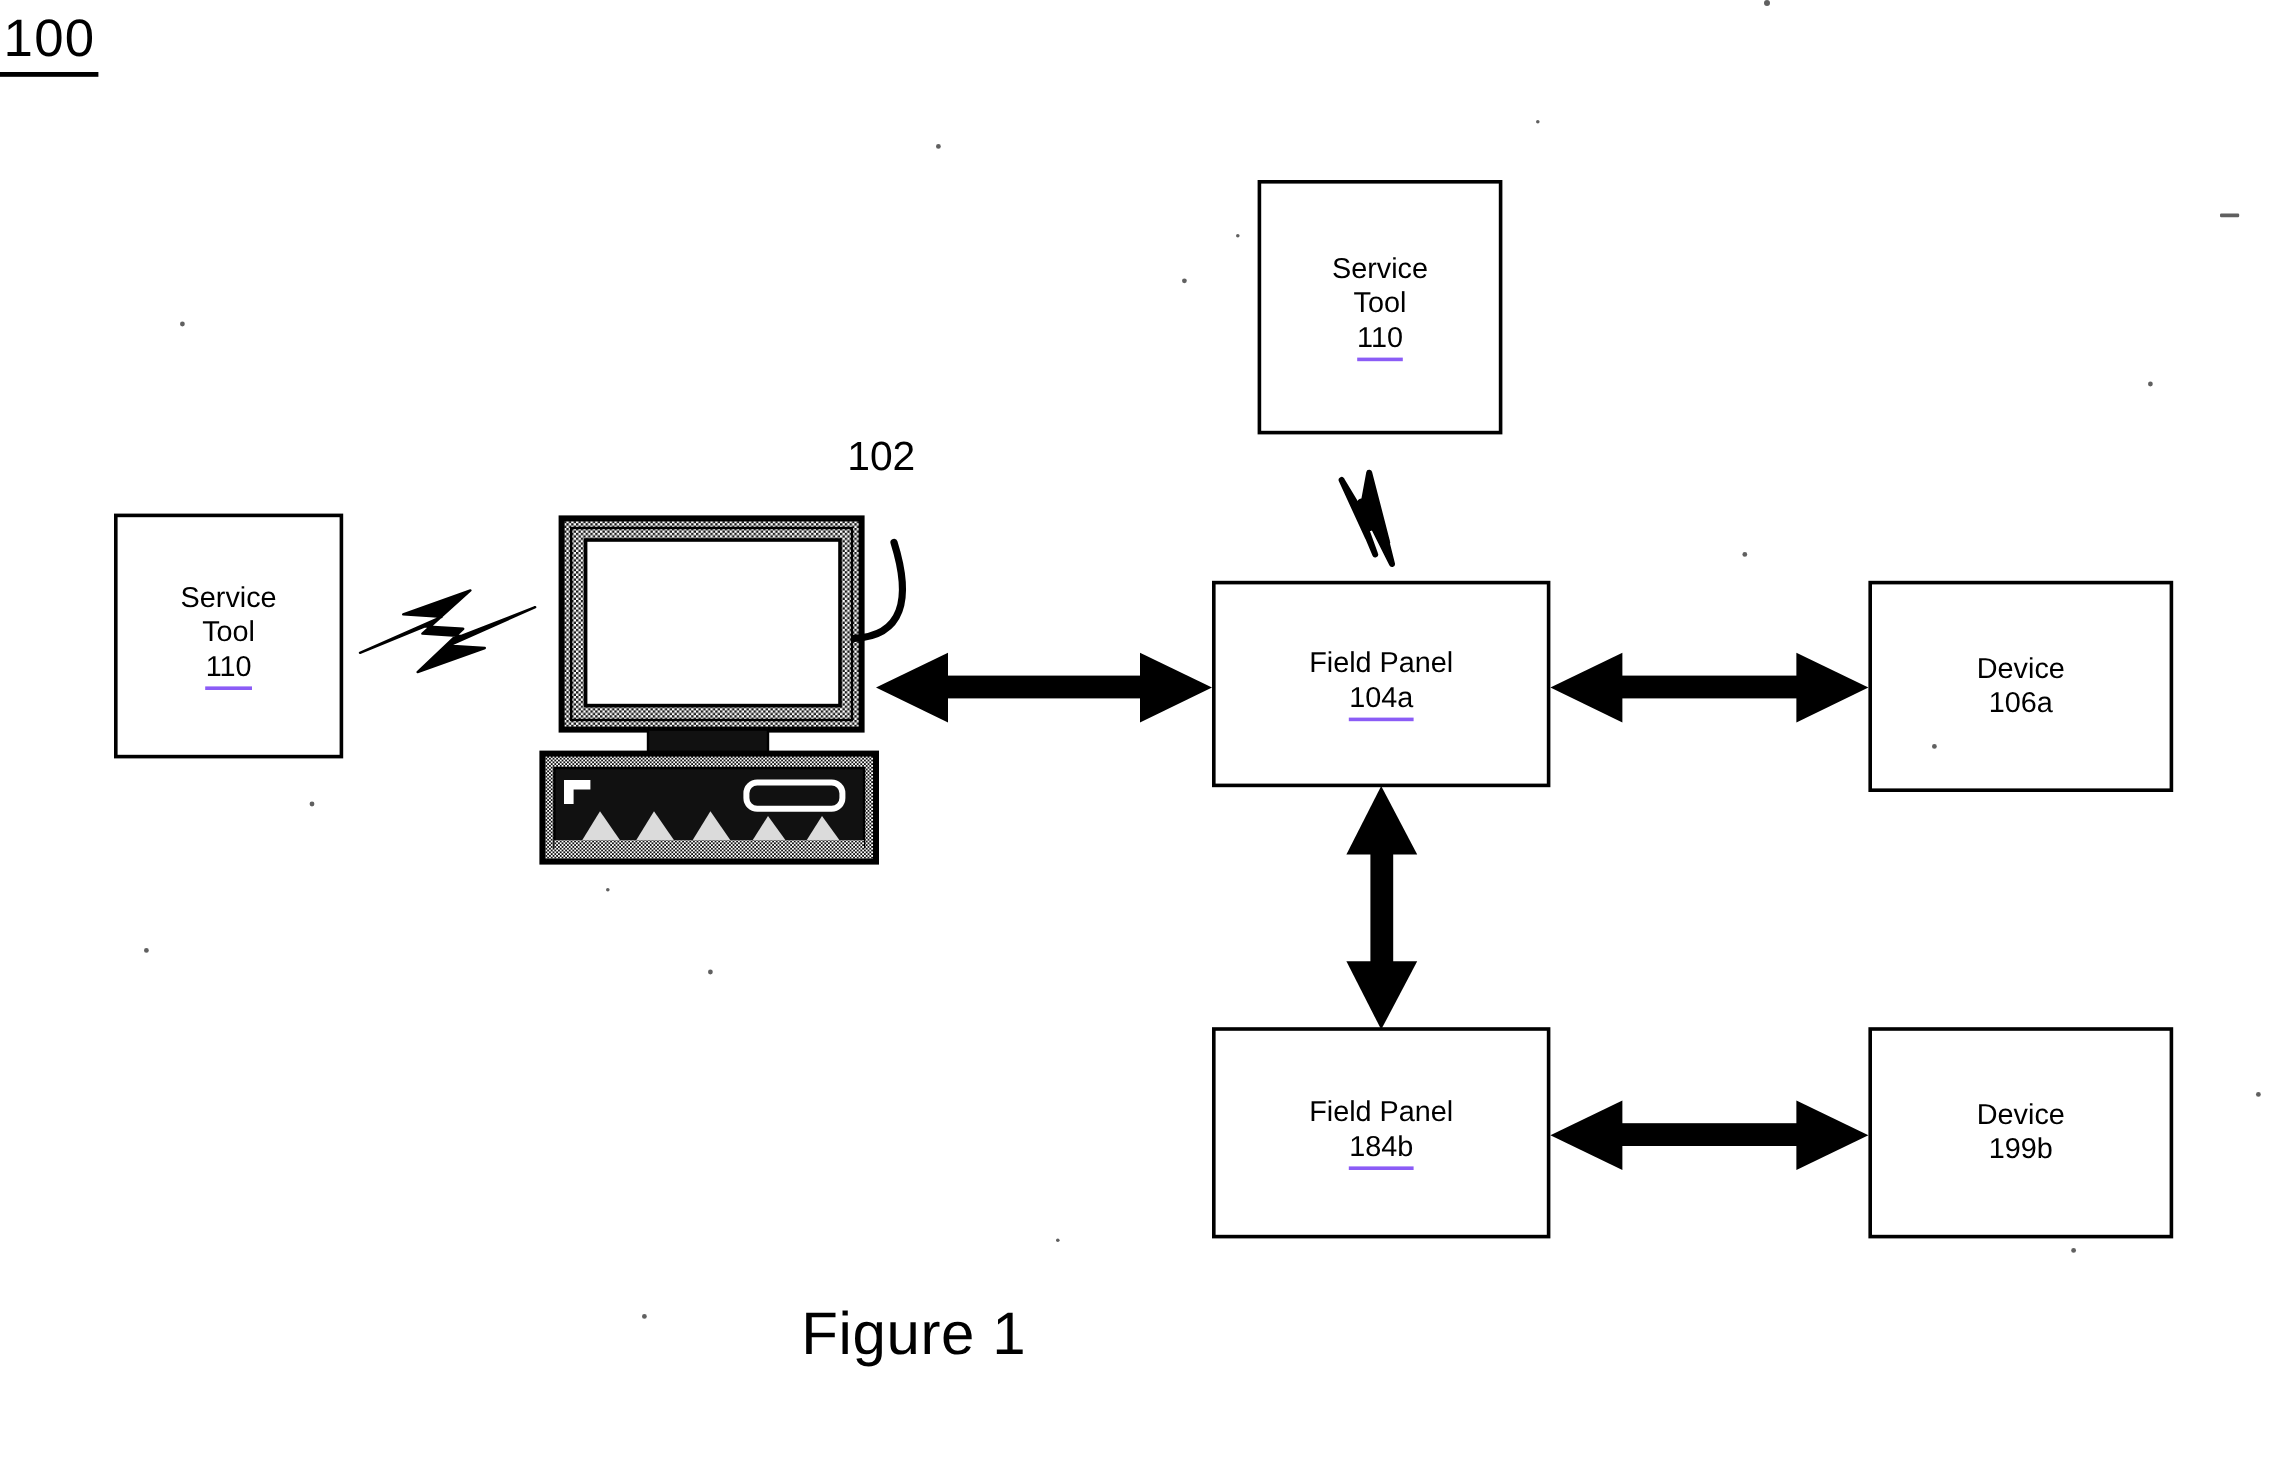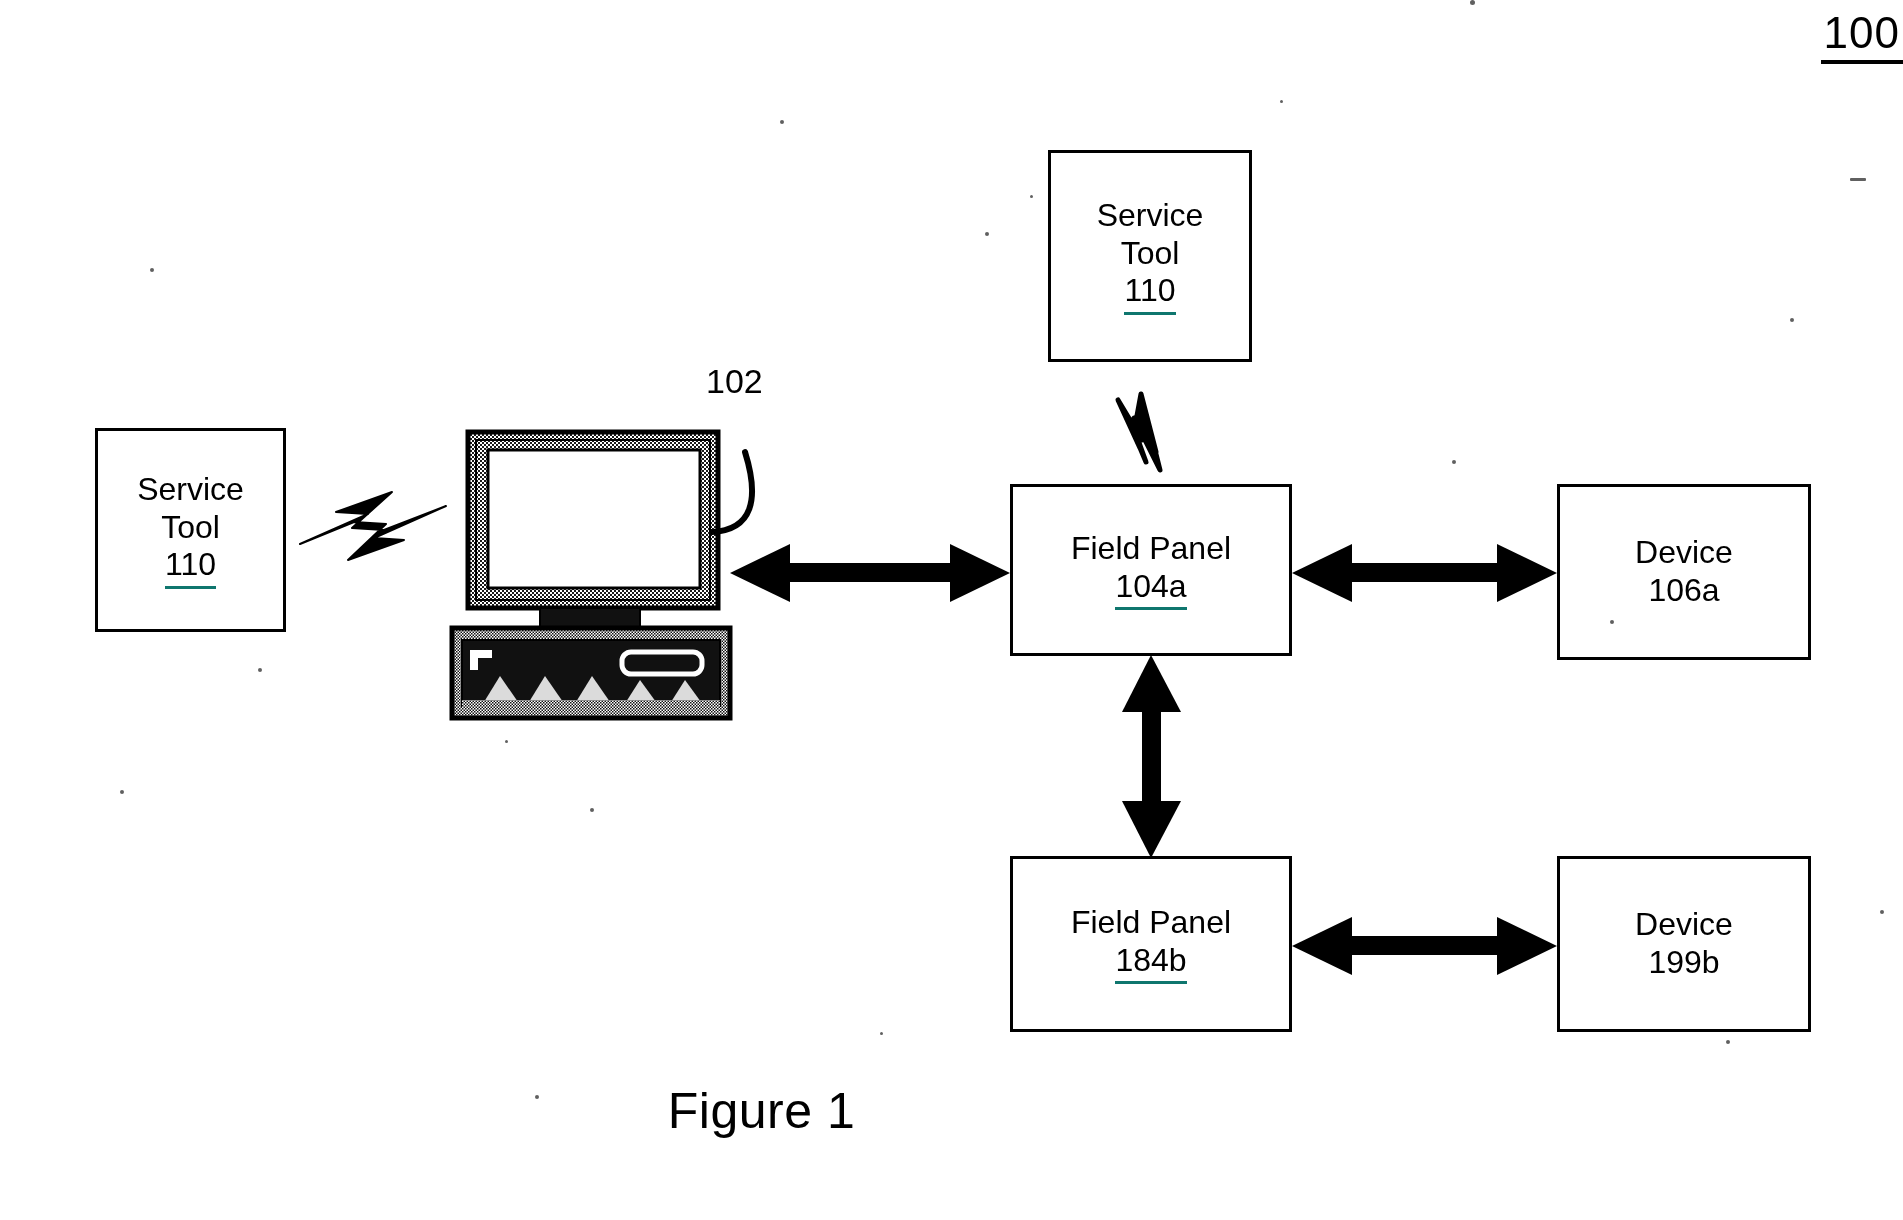--- a/index.html
+++ b/index.html
@@ -26,21 +26,21 @@
     font-family: "Liberation Sans", sans-serif;
     color: #000;
     white-space: nowrap;
   }
 
   
   #ref-100 {
     left: 0;
     top: 8px;
     width: 1903px;
-    text-align: right;
+    text-align: left;
     font-size: 44px;
     letter-spacing: 1px;
   }
   #ref-100 span.u {
     border-bottom: 4px solid #000;
     padding: 0 3px 3px 3px;
   }
 
   
   #fig-caption {
@@ -56,30 +56,30 @@
   
   .node-box {
     position: absolute;
     box-sizing: border-box;
     border: 3px solid #000;
     background: #ffffff;
     display: flex;
     flex-direction: column;
     align-items: center;
     justify-content: center;
-    font-size: 32px;
+    font-size: 24px;
     line-height: 1.18;
     text-align: center;
     color: #000;
   }
   .node-box .line1 { display: block; }
   .node-box .line2 { display: block; }
   .node-box .numU {
     display: inline-block;
-    border-bottom: 3px solid #0f766e;
+    border-bottom: 3px solid #8b5cf6;
     padding-bottom: 2px;
   }
 
   #box-service-tool-top   { left: 1048px; top: 150px; width: 204px; height: 212px; }
   #box-service-tool-left  { left: 95px;  top: 428px; width: 191px; height: 204px; }
   #box-field-panel-a      { left: 1010px; top: 484px; width: 282px; height: 172px; }
   #box-field-panel-b      { left: 1010px; top: 856px; width: 282px; height: 176px; }
   #box-device-a           { left: 1557px; top: 484px; width: 254px; height: 176px; }
   #box-device-b           { left: 1557px; top: 856px; width: 254px; height: 176px; }
 

